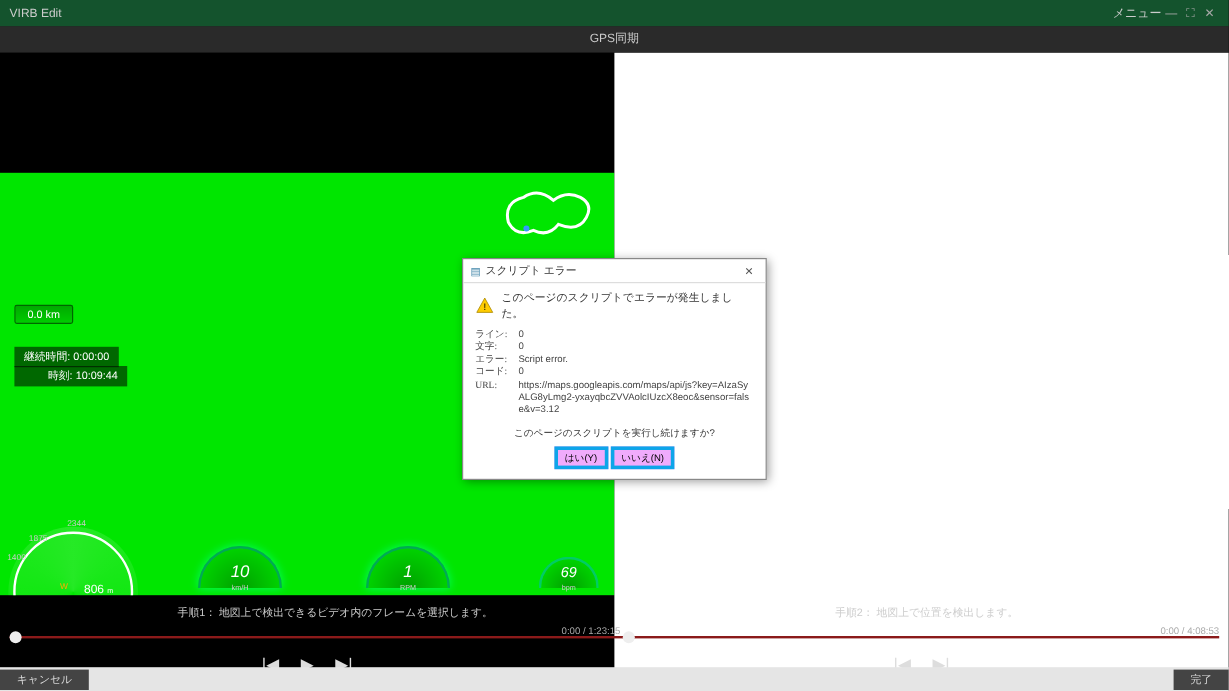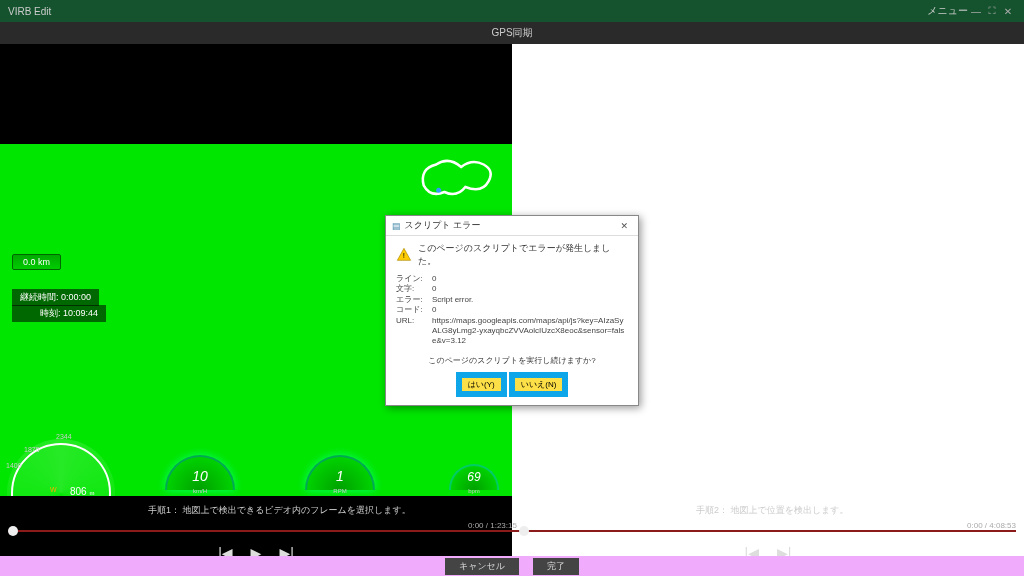--- a/index.html
+++ b/index.html
@@ -54,38 +54,38 @@
 .timeline { position: absolute; bottom: 38px; left: 8px; right: 8px; height: 14px; }
 .track { position: absolute; top: 6px; height: 2px; background: #8b1a1a; }
 .track.full { left: 0; right: 0; }
 .handle { position: absolute; top: 2px; width: 10px; height: 10px; background: #eee; border-radius: 50%; cursor: pointer; }
 .time-label { position: absolute; top: -3px; font-size: 8px; color: #aaa; }
 
 .controls-row { position: absolute; bottom: 12px; left: 0; right: 0; height: 22px; display: flex; }
 .controls-group { flex: 1; display: flex; justify-content: center; align-items: center; gap: 18px; }
 .ctrl-btn { color: #ddd; cursor: pointer; font-size: 14px; }
 
-.footer { position: absolute; bottom: 0; left: 0; right: 0; height: 20px; background: #f0abfc; display: flex; justify-content: center; align-items: center; gap: 14px; }
+.footer { position: absolute; bottom: 0; left: 0; right: 0; height: 20px; background: #e5e5e5; display: flex; justify-content: space-between; align-items: center; gap: 14px; }
 .footer-btn { background: #444; color: #ddd; font-size: 9px; padding: 2px 14px; border: none; cursor: pointer; }
 
 
 .dialog { position: absolute; left: 385px; top: 215px; width: 254px; background: #fff; border: 1px solid #888; box-shadow: 2px 2px 8px rgba(0,0,0,.4); font-size: 9px; color: #333; }
 .dlg-title { display: flex; align-items: center; padding: 3px 6px; border-bottom: 1px solid #ddd; font-size: 9px; }
 .dlg-title .t { flex: 1; }
 .dlg-close { cursor: pointer; color: #555; padding: 0 4px; }
 .dlg-body { padding: 6px 10px 8px; }
 .dlg-msg { display: flex; align-items: center; gap: 6px; justify-content: center; margin-bottom: 6px; font-size: 9px; }
 .warn-icon { width: 16px; height: 16px; }
 .dlg-table { font-size: 8px; color: #444; line-height: 1.3; }
 .dlg-table .row { display: flex; }
-.dlg-table .k { width: 36px; }
+.dlg-table .k { width: 36px; font-family: Liberation Serif, serif; }
 .dlg-table .v { flex: 1; word-break: break-all; }
 .dlg-q { text-align: center; margin: 8px 0 6px; font-size: 8px; }
 .dlg-btns { display: flex; justify-content: center; gap: 2px; }
-.dlg-btns button { font-size: 8px; padding: 1px 6px; border: 6px solid #0ea5e9; background: #fde047; cursor: pointer; text-align: center; }
+.dlg-btns button { font-size: 8px; padding: 1px 6px; border: 3px solid #0ea5e9; background: #f0abfc; cursor: pointer; text-align: center; }
 </style>
 </head>
 <body>
 
 <div class="titlebar">
   <span>VIRB Edit</span>
   <span class="spacer"></span>
   <span>メニュー</span>
   <span class="win-btn">—</span>
   <span class="win-btn">⛶</span>

